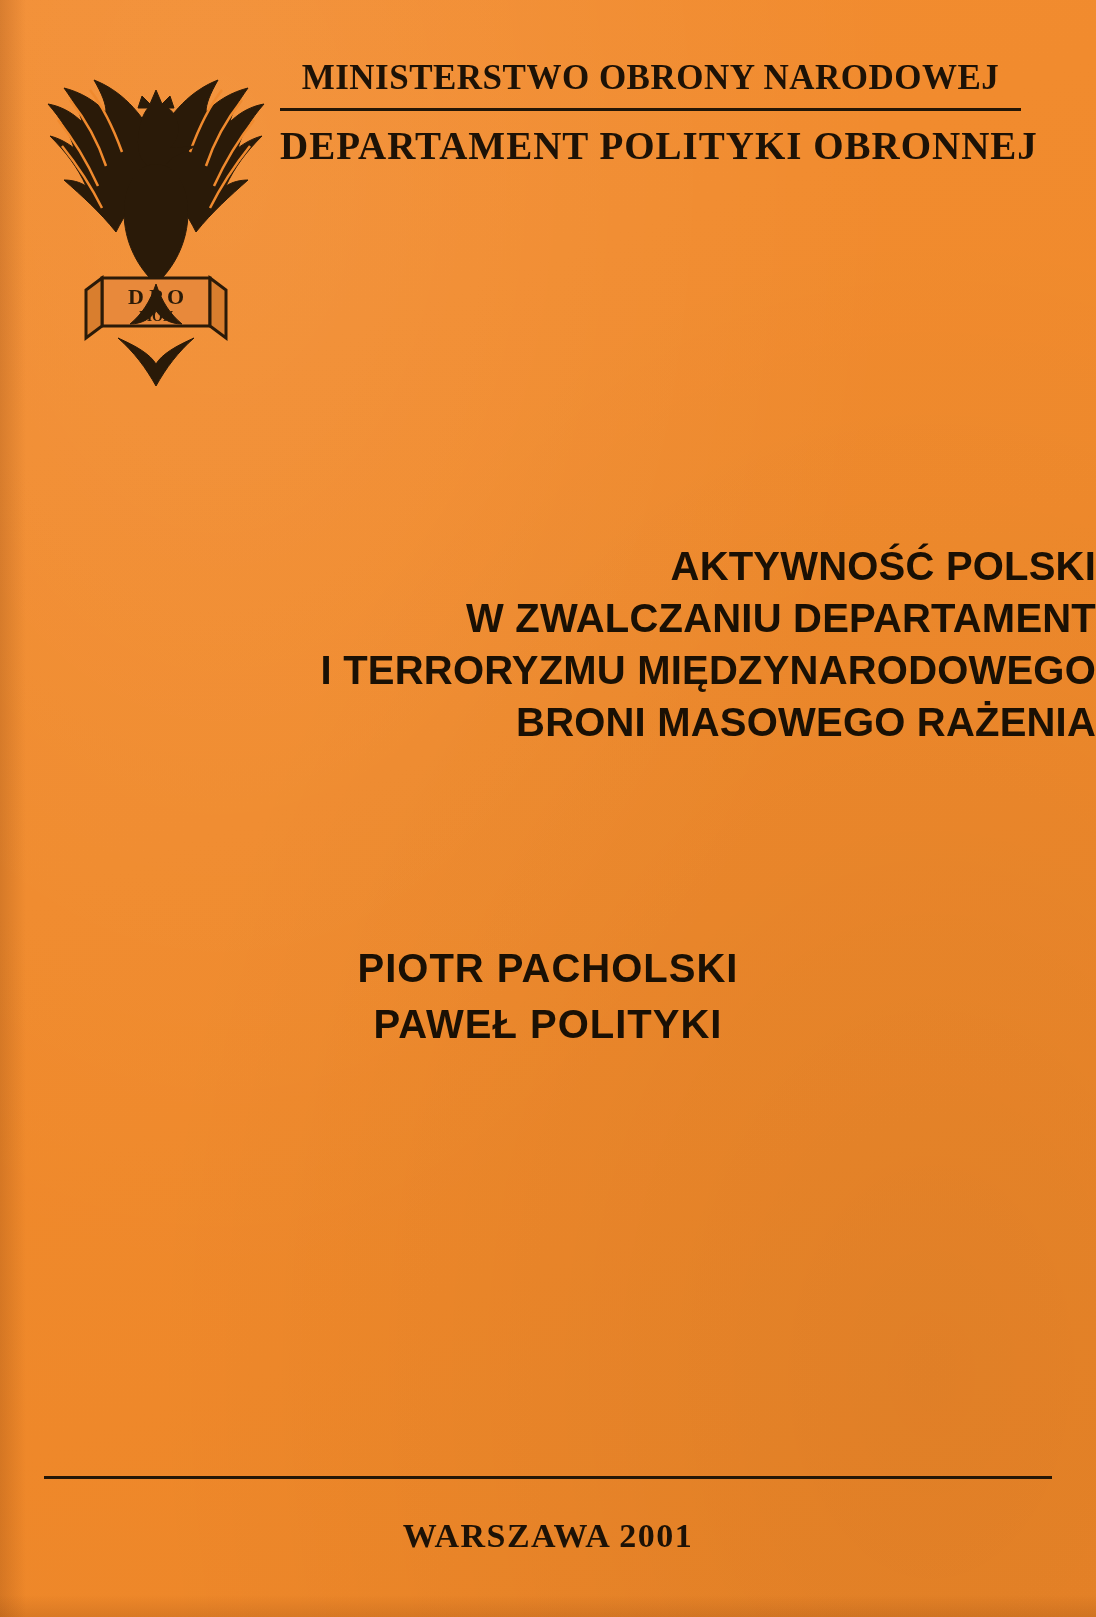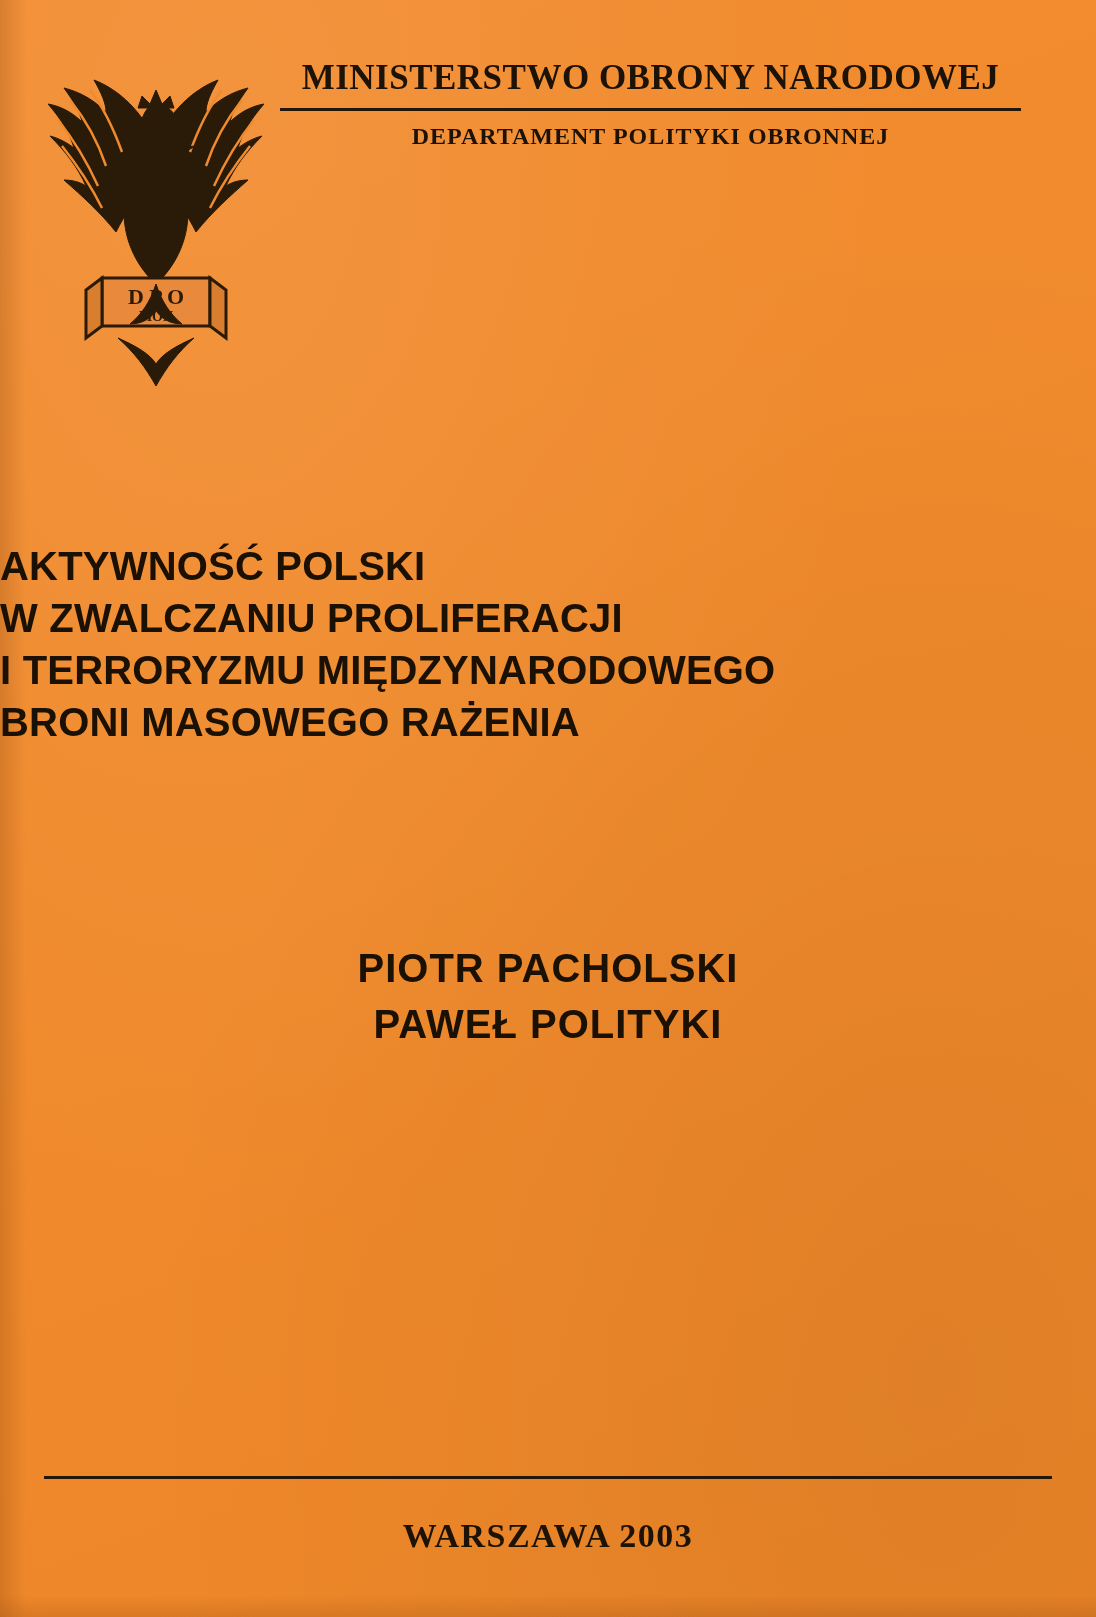--- a/index.html
+++ b/index.html
@@ -75,34 +75,34 @@
     white-space: nowrap;
   }
   .rule {
     height: 3px;
     background: #231606;
     margin: 10px 0 12px 0;
   }
   .ministry-line2 {
     font-family: "Liberation Serif", serif;
     font-weight: bold;
-    font-size: 24px;
+    font-size: 39px;
     letter-spacing: 1px;
     color: #1d1206;
     text-align: center;
     white-space: nowrap;
   }
 
   
   .title-block {
     position: absolute;
     left: 0;
     right: 0;
     top: 540px;
-    text-align: left;
+    text-align: right;
   }
   .title-line {
     font-family: "Liberation Sans", sans-serif;
     font-weight: bold;
     font-size: 40px;
     line-height: 52px;
     color: #1a1004;
     letter-spacing: 0.2px;
     white-space: nowrap;
   }
@@ -206,27 +206,27 @@
 
     <div class="ministry-block">
       <div class="ministry-line1">MINISTERSTWO OBRONY NARODOWEJ</div>
       <div class="rule"></div>
       <div class="ministry-line2">DEPARTAMENT  POLITYKI  OBRONNEJ</div>
     </div>
   </div>
 
   <div class="title-block">
     <div class="title-line">AKTYWNOŚĆ POLSKI</div>
-    <div class="title-line">W ZWALCZANIU PROLIFERACJI</div>
+    <div class="title-line">W ZWALCZANIU DEPARTAMENT</div>
     <div class="title-line">I TERRORYZMU MIĘDZYNARODOWEGO</div>
     <div class="title-line">BRONI MASOWEGO RAŻENIA</div>
   </div>
 
   <div class="authors-block">
     <div class="author-line">PIOTR PACHOLSKI</div>
     <div class="author-line">PAWEŁ POLITYKI</div>
   </div>
 
   <div class="footer">
     <div class="footer-rule"></div>
-    <div class="footer-text">WARSZAWA 2003</div>
+    <div class="footer-text">WARSZAWA 2001</div>
   </div>
 </div>
 
 </body></html>

